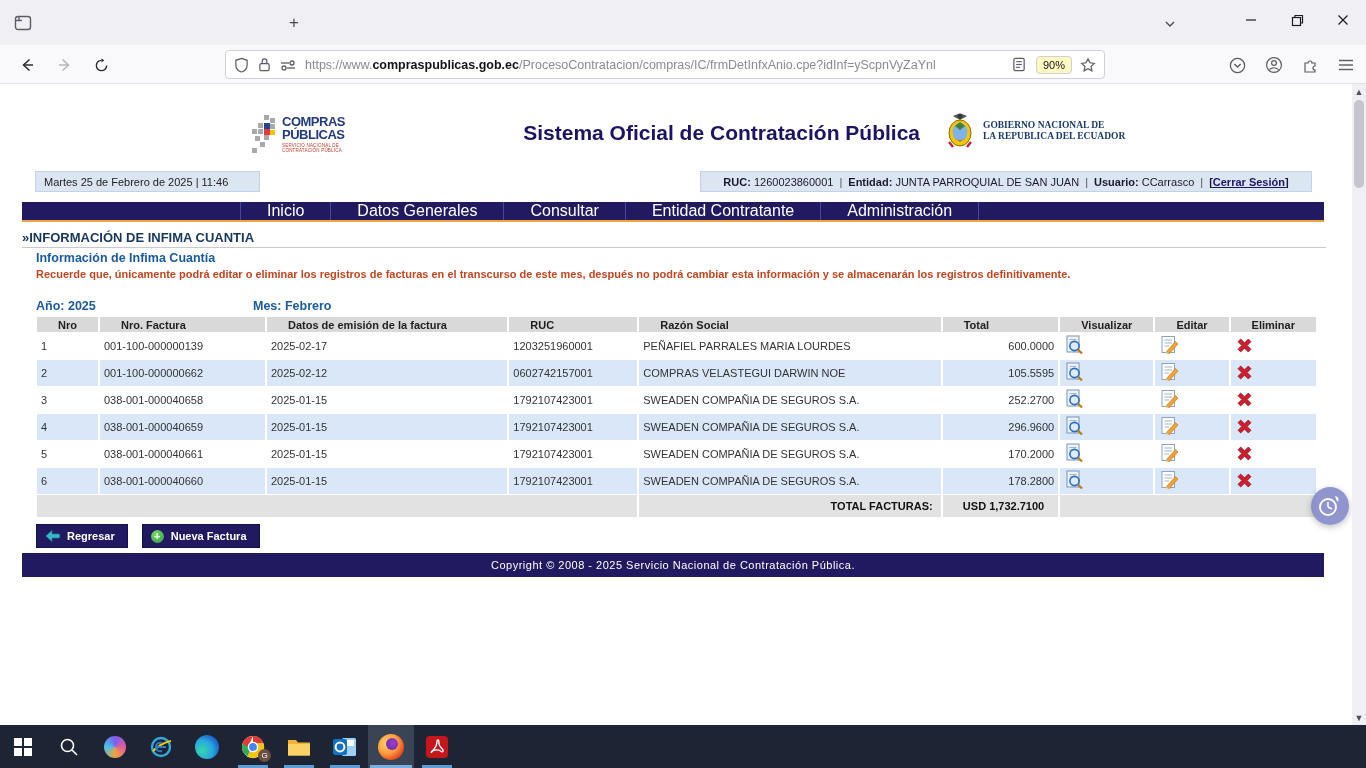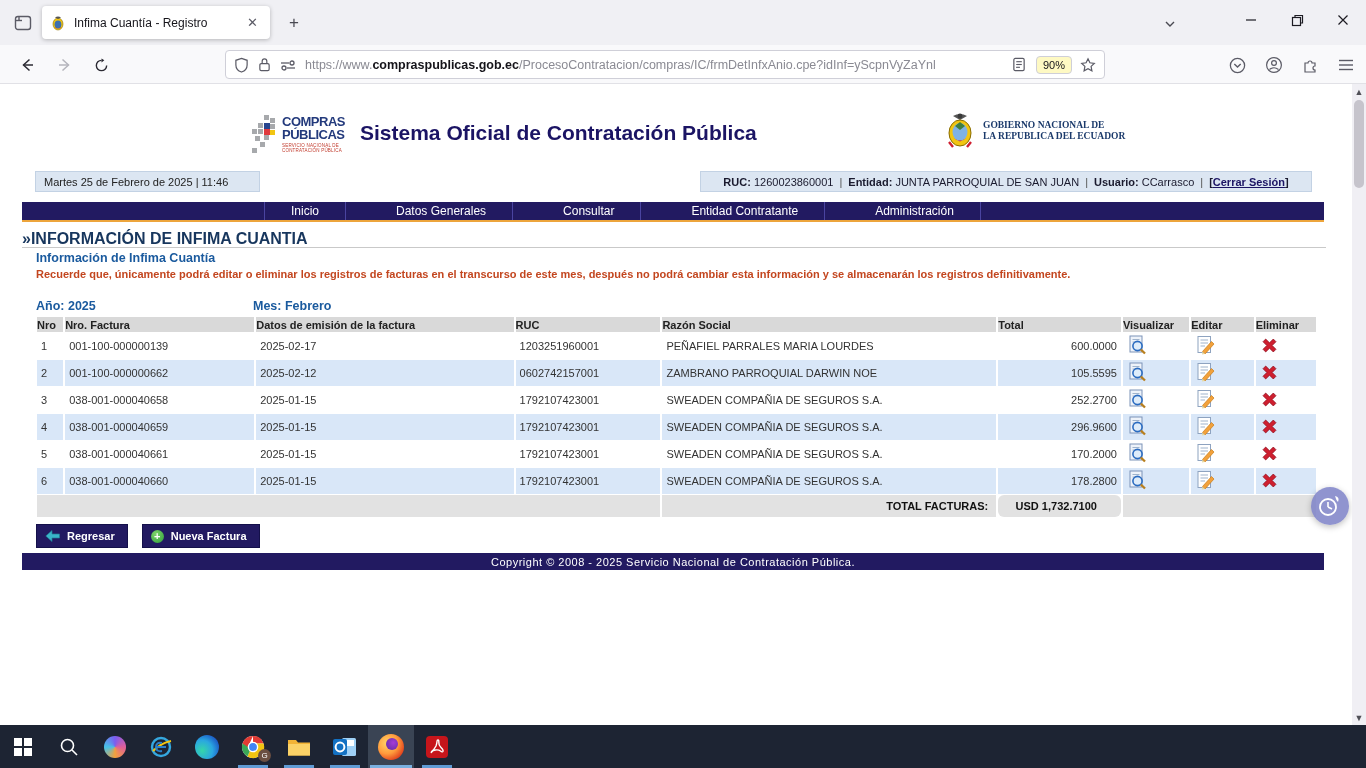--- a/index.html
+++ b/index.html
@@ -48,75 +48,75 @@
   .scrollbar { position:absolute; left:1352px; top:84px; width:14px; height:641px; background:#f0eff4; }
   .sb-arrow { position:absolute; left:0; width:14px; height:15px; color:#505057; font-size:9px;
               display:flex; align-items:center; justify-content:center; }
   .sb-thumb { position:absolute; left:2px; top:16px; width:10px; height:88px; background:#c6c4cc; border-radius:5px; }
 
   
   .cp-logo { position:absolute; left:252px; top:29px; width:100px; height:44px; }
   .cp-logo-txt { position:absolute; left:30px; top:2px; color:#233a7c; font-weight:bold; font-size:13px;
                  line-height:13px; letter-spacing:-0.5px; }
   .cp-logo-tag { position:absolute; left:30px; top:30px; font-size:4.5px; color:#c0392b; letter-spacing:.2px; }
-  .main-title { position:absolute; left:360px; top:37px; width:560px; text-align:left;
+  .main-title { position:absolute; left:360px; top:37px; width:560px; text-align:right;
                 font-size:21px; font-weight:bold; color:#1b1464; }
   .gov-logo { position:absolute; left:943px; top:28px; display:flex; align-items:center; }
   .gov-text { margin-left:6px; font-family:"Liberation Serif", serif; font-weight:bold; font-size:9.5px;
               color:#1b3a6b; line-height:11px; }
 
   .datebar { position:absolute; left:35px; top:87px; width:225px; height:21px; background:#dce6f2;
              border:1px solid #c3d2e4; font-size:11px; color:#222; display:flex; align-items:center; padding:0 8px; }
   .idbar { position:absolute; left:700px; top:87px; width:612px; height:21px; background:#dce6f2;
            border:1px solid #c3d2e4; font-size:11px; color:#1a1a2e; display:flex; align-items:center;
            justify-content:center; white-space:nowrap; }
   .idbar b { font-weight:bold; }
   .idbar .pipe { margin:0 6px; color:#555; }
   .logout-link { font-weight:bold; text-decoration:underline; color:#1b1464; cursor:pointer; }
 
   .mainnav { position:absolute; left:22px; top:118px; width:1302px; height:20px; background:#221a61;
              border-bottom:2px solid #eda53c; display:flex; align-items:center; padding-left:218px; }
-  .nav-item { color:#fff; font-size:12px; padding:0 26px; height:100%; display:flex; align-items:center;
-              border-right:1px solid #4a44a0; white-space:nowrap;margin-left:24px; }
+  .nav-item { color:#fff; font-size:16px; padding:0 26px; height:100%; display:flex; align-items:center;
+              border-right:1px solid #4a44a0; white-space:nowrap; }
   .nav-item:first-child { border-left:1px solid #4a44a0; }
 
   .breadcrumb { position:absolute; left:22px; top:146px; width:1304px; height:18px;
-                border-bottom:1px solid #c9c9c9; font-size:16px; font-weight:bold; color:#17365d; }
+                border-bottom:1px solid #c9c9c9; font-size:13px; font-weight:bold; color:#17365d; }
   .info-title { position:absolute; left:36px; top:167px; font-size:12.5px; font-weight:bold; color:#1a5a9e; }
   .warning { position:absolute; left:36px; top:183px; width:1240px; font-size:11px; font-weight:bold;
              color:#c3461f; line-height:14px; }
   .yearmonth { position:absolute; left:36px; top:215px; font-size:12.5px; font-weight:bold; color:#1a5a9e; }
   .ym-month { position:absolute; left:253px; top:215px; font-size:12.5px; font-weight:bold; color:#1a5a9e; }
 
   
   .tbl-wrap { position:absolute; left:35px; top:232px; width:1283px; }
   table.inv { border-collapse:separate; border-spacing:2px 1px; width:100%; font-size:11px; color:#333; }
-  table.inv th { background:#d9d9d9; font-weight:bold; text-align:left; padding:1px 0; height:15px;
+  table.inv th { background:#d9d9d9; font-weight:bold; text-align:left; padding:1px 21px; height:15px;
                  color:#222; white-space:nowrap; }
   table.inv td { padding:2px 4px; height:22px; vertical-align:middle; white-space:nowrap; }
   tr.r-even td { background:#fff; }
   tr.r-odd td { background:#d9e7f8; }
   td.c-tot, th.h-tot { text-align:right; }
   table.inv th.h-tot { text-align:left; }
   td.c-tot { padding-right:6px; }
   tfoot td { background:#e2e2e2; font-weight:bold; color:#111; height:17px; }
   tfoot td.t-label { text-align:right; padding-right:8px; }
-  tfoot td.t-value { text-align:right; padding-right:24px;border-radius:6px; }
+  tfoot td.t-value { text-align:right; padding-right:14px; }
   .icon-btn { display:inline-flex; width:20px; height:20px; cursor:pointer; }
 
   
   .btn-row { position:absolute; left:36px; top:440px; display:flex; gap:14px; }
   .navy-btn { background:#221a61; border:1px solid #14104a; color:#fff; font-weight:bold; font-size:11px;
               height:24px; display:flex; align-items:center; padding:0 12px 0 8px; cursor:pointer; }
   .navy-btn .b-ic { margin-right:7px; display:flex; align-items:center; }
   .plus-circle { width:13px; height:13px; border-radius:50%; background:radial-gradient(circle at 35% 30%, #7ed46a, #2e9e3a);
                  color:#fff; font-size:11px; font-weight:bold; display:flex; align-items:center;
                  justify-content:center; line-height:0; }
 
-  .page-footer { position:absolute; left:22px; top:469px; width:1302px; height:17px; background:#221a61;
+  .page-footer { position:absolute; left:22px; top:469px; width:1302px; height:24px; background:#221a61;
                  color:#fff; font-size:11px; letter-spacing:.5px; display:flex; align-items:center;
                  justify-content:center; }
   .clock-bubble { position:absolute; left:1311px; top:403px; width:38px; height:38px; border-radius:50%;
                   background:rgba(124,129,199,.85); box-shadow:0 2px 6px rgba(0,0,0,.25);
                   display:flex; align-items:center; justify-content:center; z-index:20; }
 
   
   .taskbar { position:absolute; left:0; top:725px; width:1366px; height:43px; background:#1d2433;
              display:flex; align-items:center; }
   .tb-ico { width:46px; height:43px; display:flex; align-items:center; justify-content:center; position:relative; }
@@ -131,32 +131,20 @@
 
 <div class="screen">
 
   <div class="tabbar">
     <div class="fxview">
       <svg width="18" height="18" viewBox="0 0 18 18">
           <rect x="1.5" y="2.5" width="15" height="13" rx="2.5" fill="none" stroke="#5b5b66" stroke-width="1.4"></rect>
           <line x1="1.5" y1="6.5" x2="8" y2="6.5" stroke="#5b5b66" stroke-width="1.4"></line>
           <line x1="5" y1="2.5" x2="5" y2="6.5" stroke="#5b5b66" stroke-width="1.4"></line>
         </svg>
-    </div>
-    <div class="tab">
-      <span class="favicon">
-        <svg width="16" height="16" viewBox="0 0 16 16">
-            <ellipse cx="8" cy="9" rx="5" ry="6" fill="#f2c511" stroke="#8a6d00" stroke-width=".6"></ellipse>
-            <ellipse cx="8" cy="9.5" rx="3.4" ry="4" fill="#3c6fb0"></ellipse>
-            <path d="M4.6 12 Q8 15 11.4 12 L8 13.6 Z" fill="#cf1f2f"></path>
-            <path d="M5 2.5 Q8 0.5 11 2.5 L8 4 Z" fill="#555"></path>
-          </svg>
-      </span>
-      <span class="tab-title">Infima Cuantía - Registro</span>
-      <span class="tab-close">✕</span>
     </div>
     <div class="newtab">+</div>
     <div class="tab-list-chevron">
       <svg width="12" height="12" viewBox="0 0 12 12">
           <path d="M2 4 L6 8 L10 4" fill="none" stroke="#4a4a52" stroke-width="1.4"></path>
         </svg>
     </div>
     <div class="winctl min">
       <svg width="12" height="12" viewBox="0 0 12 12">
           <line x1="1" y1="6" x2="11" y2="6" stroke="#1c1b22" stroke-width="1.2"></line>
@@ -384,21 +372,21 @@
           <svg width="19" height="19" viewBox="0 0 20 20">
                     <path d="M3.2 6 L6 3.2 L10 7.2 L14 3.2 L16.8 6 L12.8 10 L16.8 14 L14 16.8 L10 12.8 L6 16.8 L3.2 14 L7.2 10 Z" fill="#cf1f2f" stroke="#8e1020" stroke-width="0.8"></path>
                   </svg>
         </span></td>
       </tr>
             <tr class="data-row r-odd">
         <td class="c-nro">2</td>
         <td class="c-fac">001-100-000000662</td>
         <td class="c-fec">2025-02-12</td>
         <td class="c-ruc">0602742157001</td>
-        <td class="c-raz">ZAMBRANO PARROQUIAL DARWIN NOE</td>
+        <td class="c-raz">COMPRAS VELASTEGUI DARWIN NOE</td>
         <td class="c-tot">105.5595</td>
         <td><span class="icon-btn">
           <svg width="20" height="20" viewBox="0 0 20 20">
                     <rect x="3" y="1" width="12" height="16" fill="#eef3fa" stroke="#7d93b8" stroke-width="1"></rect>
                     <line x1="5.5" y1="4.5" x2="12.5" y2="4.5" stroke="#9fb3cc" stroke-width="1"></line>
                     <line x1="5.5" y1="7" x2="12.5" y2="7" stroke="#9fb3cc" stroke-width="1"></line>
                     <circle cx="10.5" cy="11" r="4.6" fill="rgba(215,232,250,.7)" stroke="#2a6bc0" stroke-width="1.6"></circle>
                     <line x1="13.8" y1="14.5" x2="18" y2="18.5" stroke="#b87f1e" stroke-width="2.4"></line>
                   </svg>
         </span></td>

